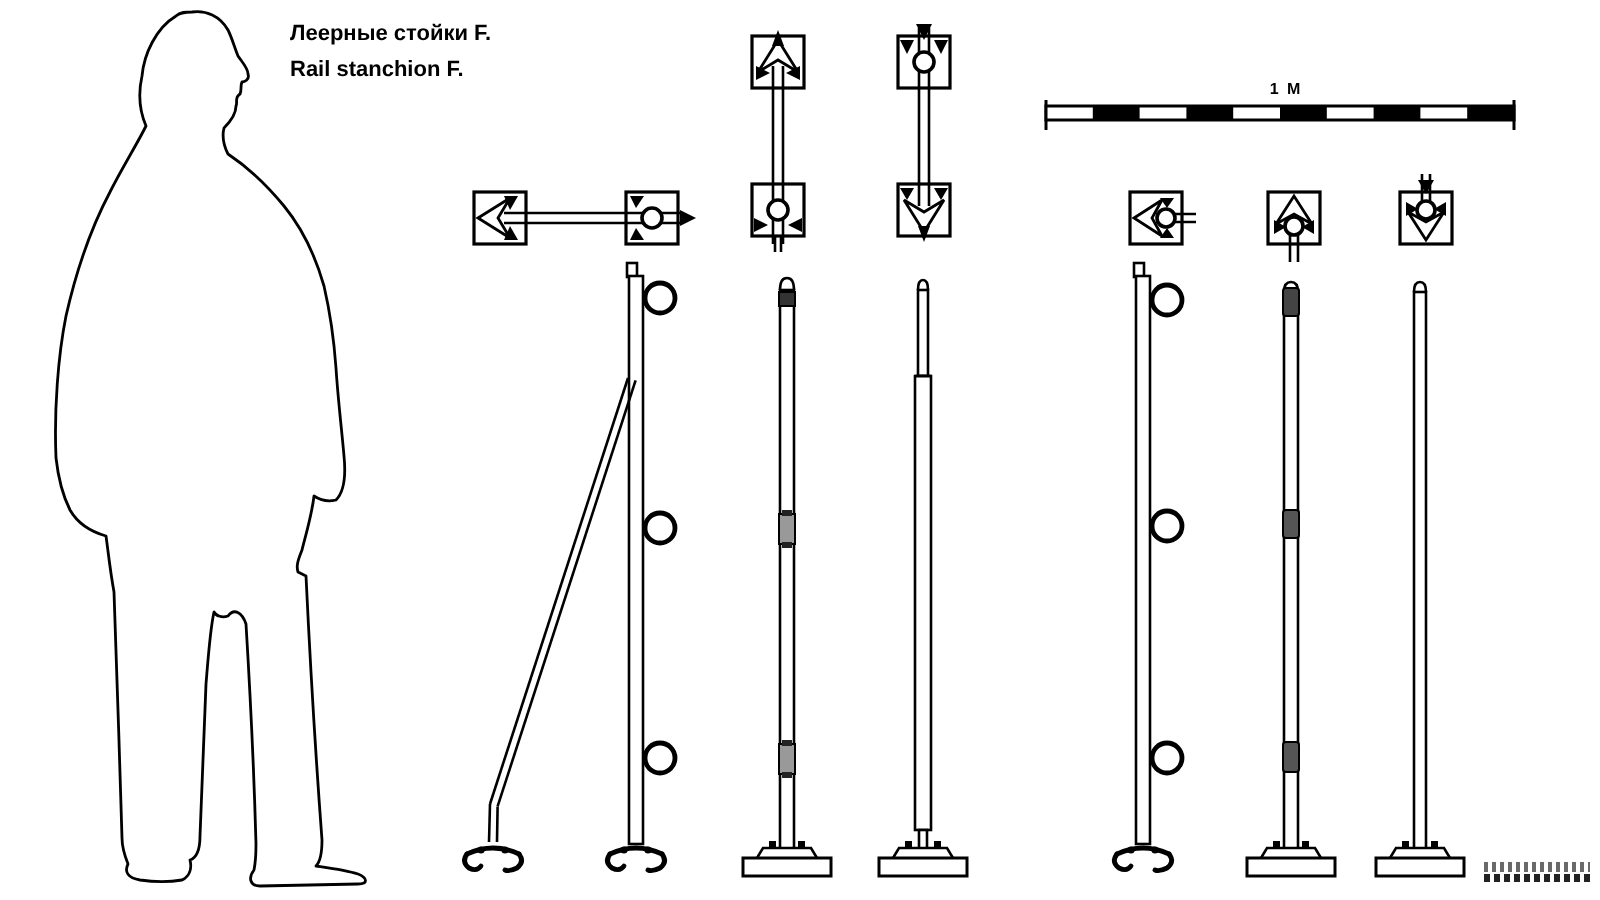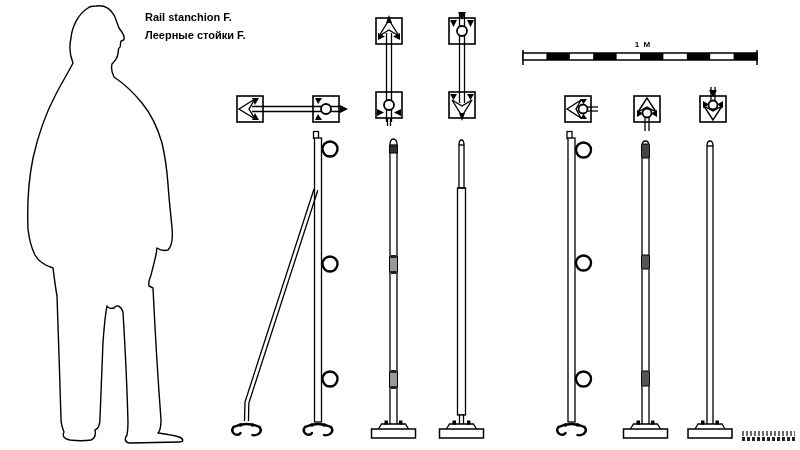--- a/index.html
+++ b/index.html
@@ -237,22 +237,22 @@
       <g>
         <path d="M 695,429 L 698,424 L 722,424 L 725,429" fill="#ffffff"></path>
         <rect x="688" y="429" width="44" height="9" fill="#ffffff" stroke-width="1.5"></rect>
         <rect x="701" y="420.5" width="3.5" height="4" fill="#000000" stroke="none"></rect>
         <rect x="715.5" y="420.5" width="3.5" height="4" fill="#000000" stroke="none"></rect>
       </g>
     </g>
   </svg>
 
   <div class="title-block">
+    <div class="title-line">Леерные стойки F.</div>
     <div class="title-line">Rail stanchion F.</div>
-    <div class="title-line">Леерные стойки F.</div>
   </div>
 
   <div class="scale-label">1 M</div>
 
   <div class="watermark">
     <div class="wm-row1"></div>
     <div class="wm-row2"></div>
   </div>
 
 </div>

